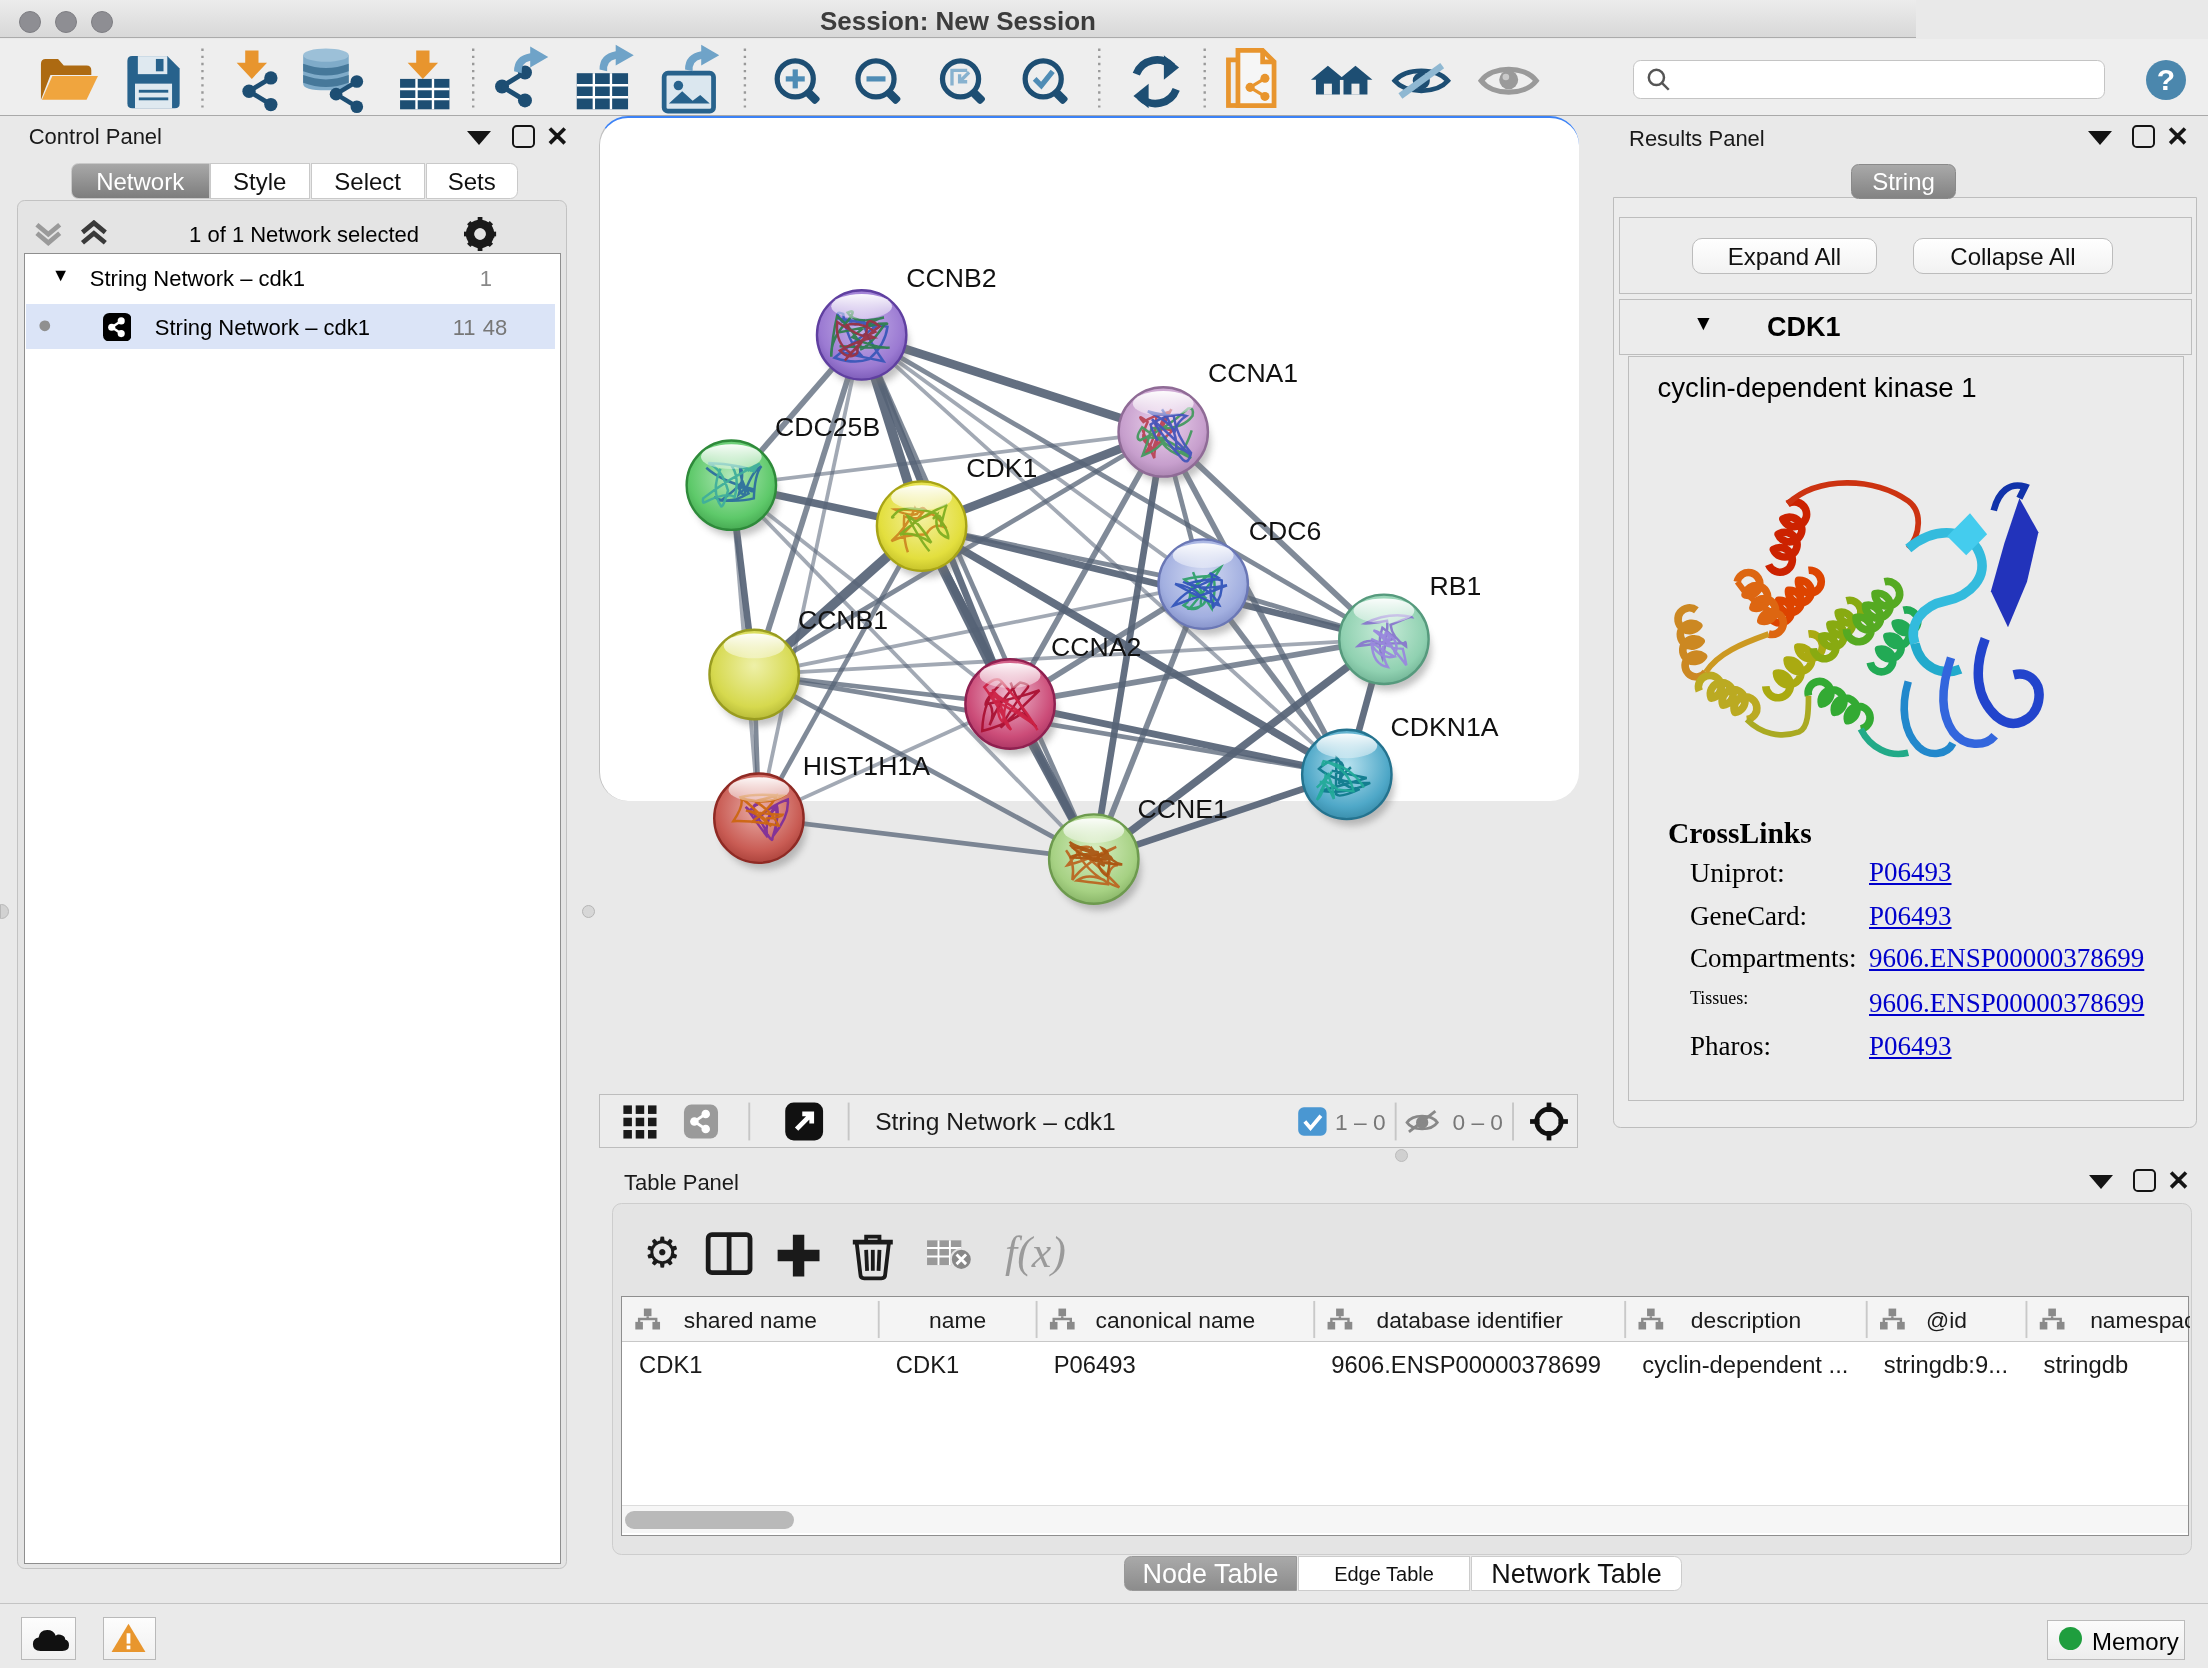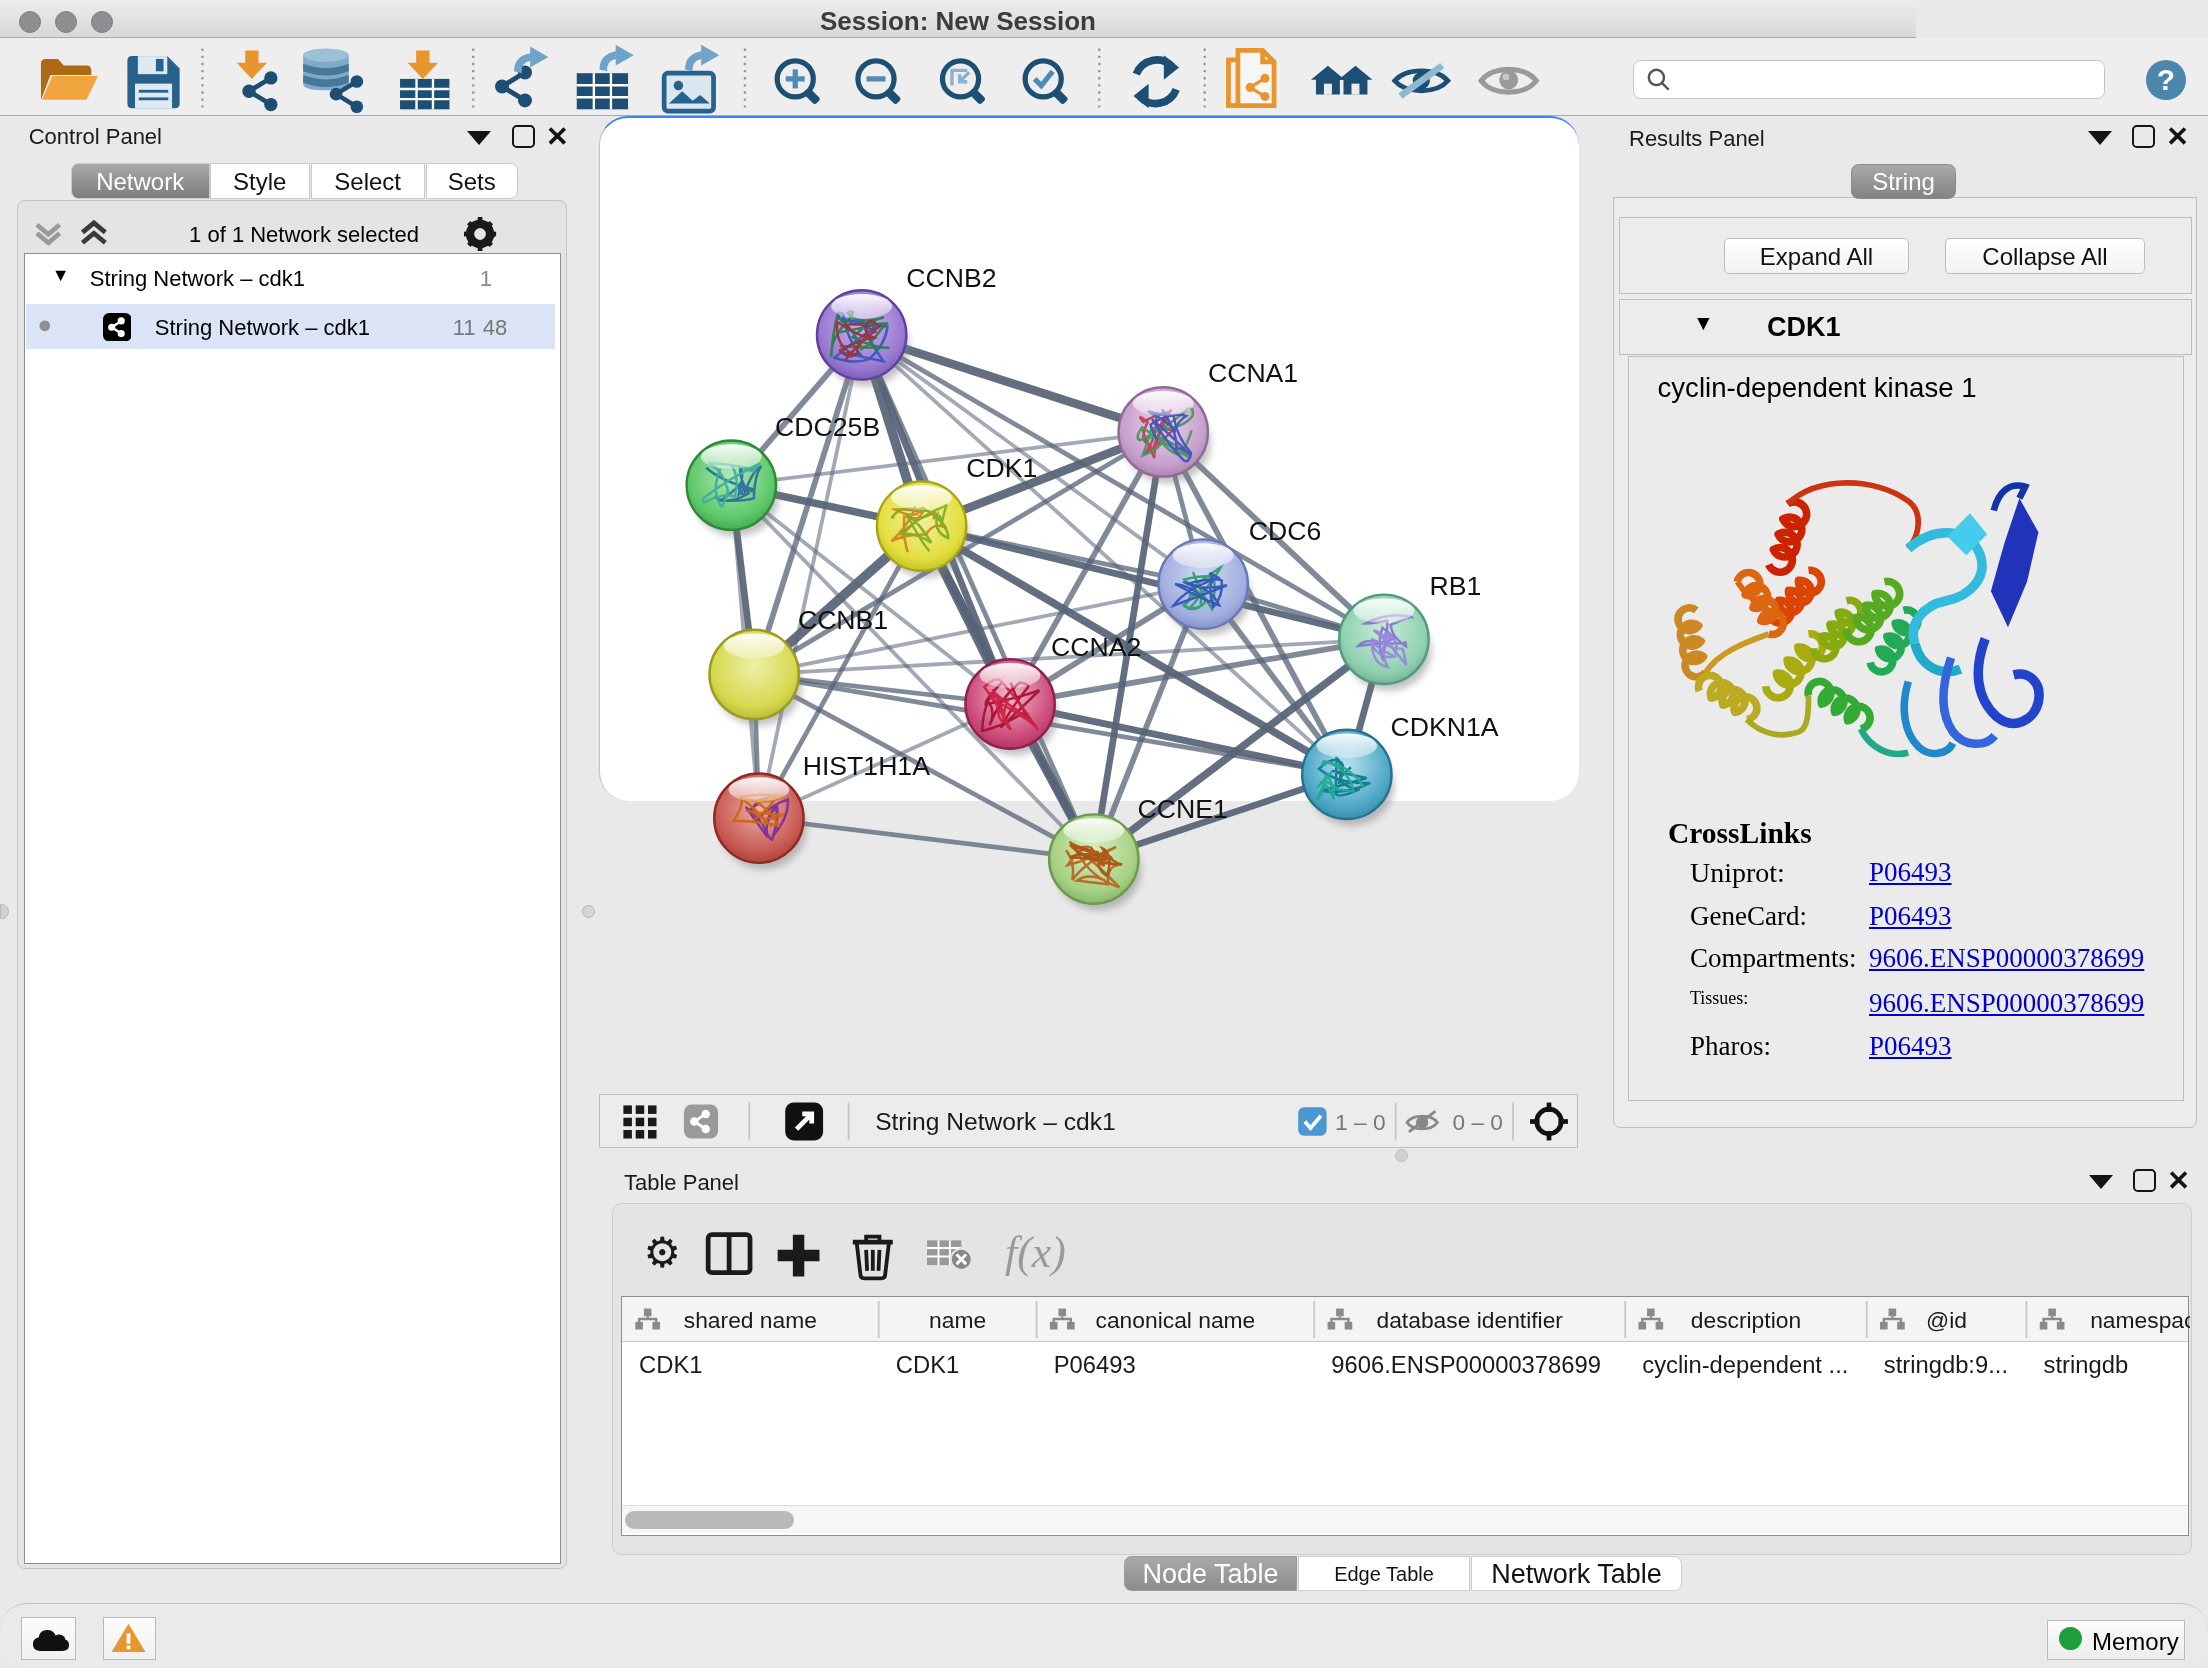--- a/index.html
+++ b/index.html
@@ -16,42 +16,42 @@
 
 
 #toolbar { left:0; top:39px; width:2208px; height:77px; background:#eeeeee; border-bottom:1px solid #a9a9a9;}
 
 
 #cpanel { left:5.7px; top:116px; width:593px; height:1486px; background:#e9e9e9; }
 #netview { left:599px; top:116px; width:980px; height:685px; background:#ffffff; border-left:1px solid #c0c0c0; border-top:2px solid #3b82f6;border-radius:29px;}
 #netbar { left:599px; top:1094px; width:979px; height:54px; background:#ececec; border:1px solid #bdbdbd; }
 #rpanel { left:1579px; top:116px; width:630px; height:1040px; background:#e9e9e9; }
 #tpanel { left:599px; top:1162px; width:1609px; height:439px; background:#e9e9e9; }
-#statusbar { left:0; top:1603px; width:2208px; height:66px; background:#eaeaea; border-top:1px solid #c4c4c4;border-radius:27px; }
+#statusbar { left:0; top:1603px; width:2208px; height:66px; background:#eaeaea; border-top:1px solid #c4c4c4; }
 
 .ptitle { font-size:22px; color:#1a1a1a; }
 .pc-tri { position:absolute; width:0; height:0; border-left:12.4px solid transparent; border-right:12.4px solid transparent; border-top:14.3px solid #141414; }
 .pc-box { position:absolute; width:23px; height:23px; border:2.9px solid #141414; border-radius:4.8px; }
 .pc-x { position:absolute; font-size:27.6px; font-weight:bold; color:#141414; }
 
 
 .tab { position:absolute; top:47px; height:36px; font-size:24px; text-align:center; line-height:36px;
   background:#ffffff; color:#111; border:1px solid #c9c9c9; }
 .tabsel { background:linear-gradient(#a8a8a8,#7d7d7d); color:#fff; }
 
 #cpbox { position:absolute; left:11.4px; top:84px; width:550px; height:1369px; background:#e4e4e4;
   border:1px solid #c2c2c2; border-radius:7.6px; }
 #treebox { position:absolute; left:5.7px; top:52px; width:537px; height:1311px; background:#ffffff; border:1px solid #8e8e8e; }
 
 
 .rbox { position:absolute; border:1px solid #bdbdbd; background:#ececec; }
 
 
-.btn { position:absolute; background:linear-gradient(#ffffff,#f2f2f2); border:1px solid #bcbcbc; border-radius:5px;
-  font-size:24px; color:#111; text-align:center;margin-left:32px; }
+.btn { position:absolute; background:linear-gradient(#ffffff,#f2f2f2); border:1px solid #bcbcbc; border-radius:10px;
+  font-size:24px; color:#111; text-align:center; }
 
 a.lnk { color:#0000cc; text-decoration:underline; }
 </style>
 </head>
 <body>
 
 <div id="titlebar" class="abs">
   <div class="tl" style="left:19px;"></div>
   <div class="tl" style="left:55px;"></div>
   <div class="tl" style="left:91px;"></div>

